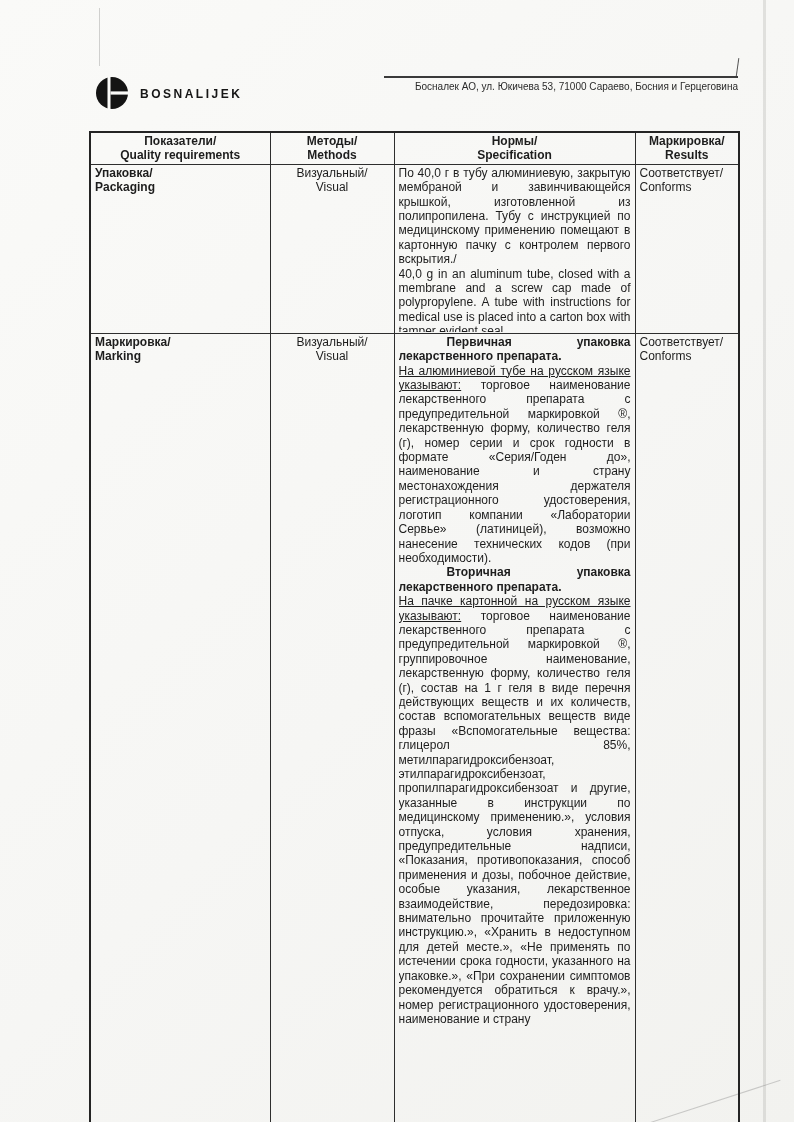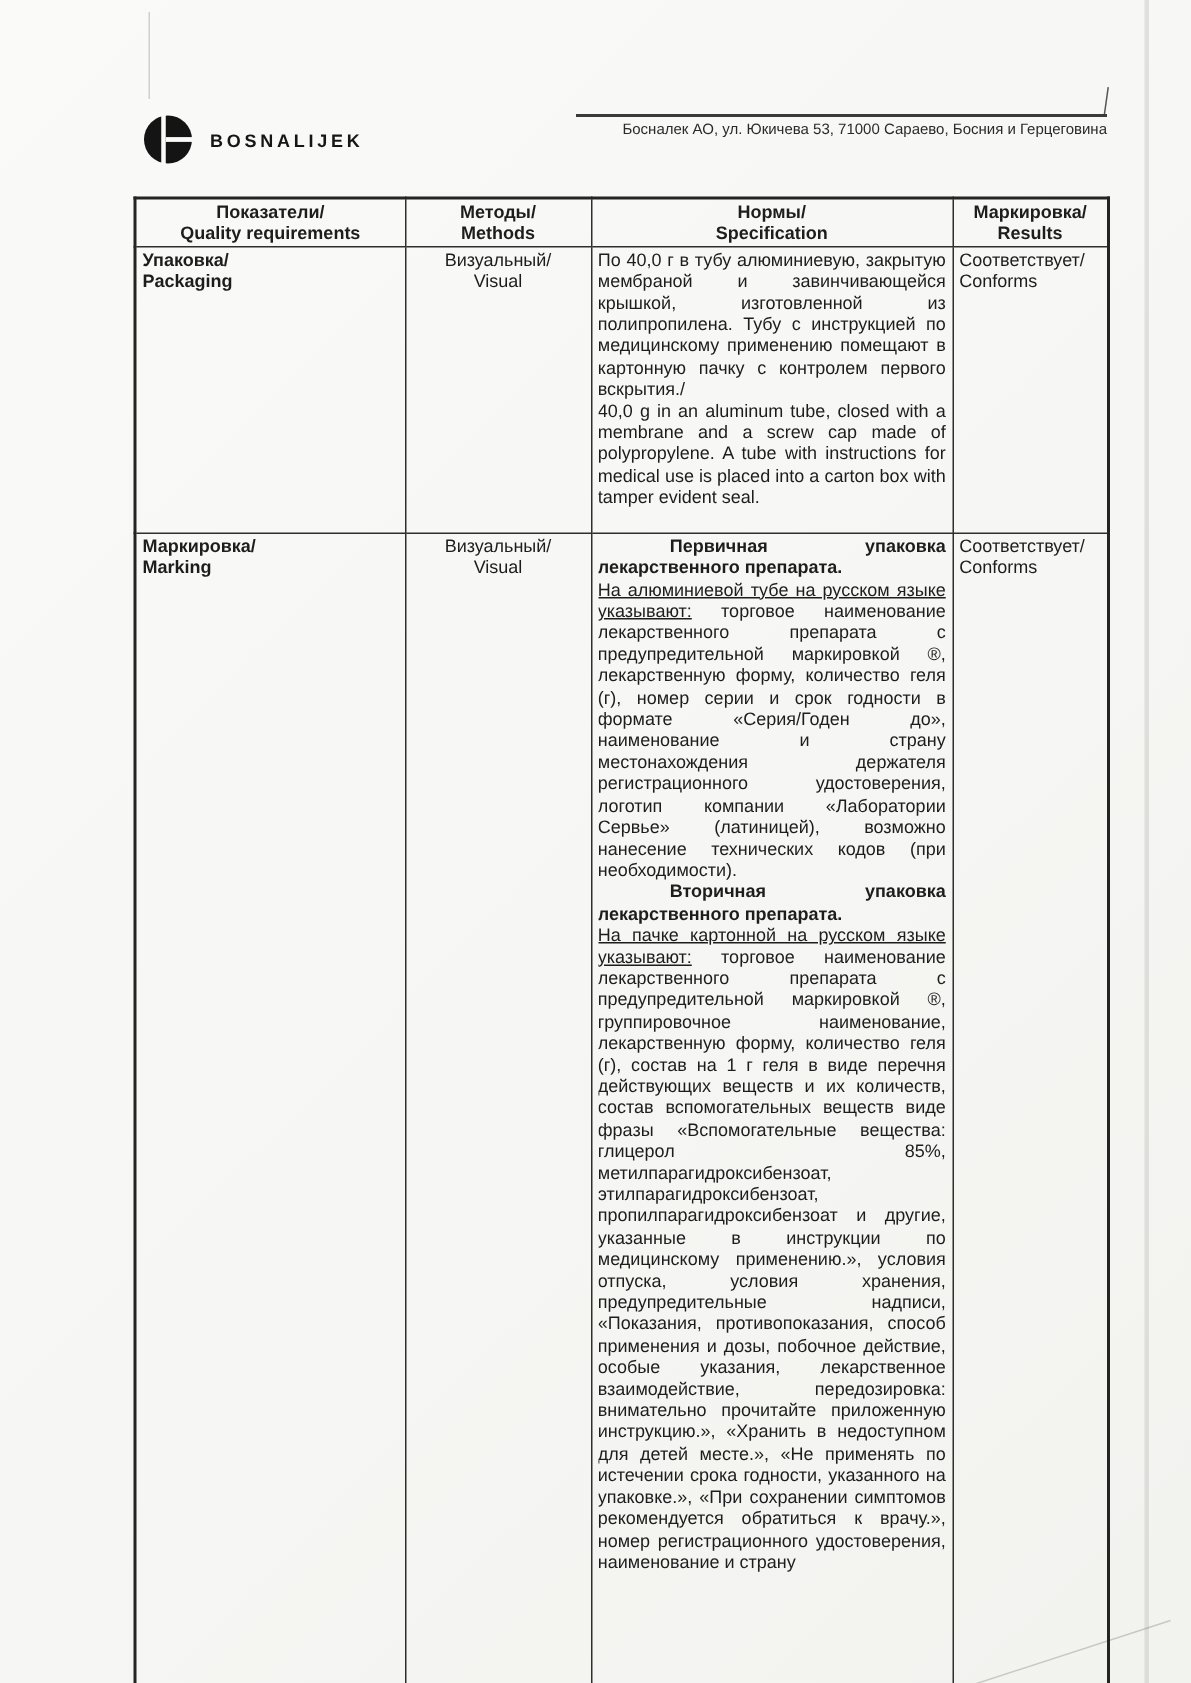--- a/index.html
+++ b/index.html
@@ -29,21 +29,21 @@
   }
   table.spec-table td,table.spec-table th{
     border:1px solid #2e2e2e;vertical-align:top;padding:1px 4px;
     font-size:12px;line-height:14.4px;color:#1d1d1d;
   }
   th.hdr{font-size:13.5px;line-height:17px;font-weight:bold;text-align:center;padding:1px 2px;}
   .req{font-weight:bold;text-align:left;}
   .method{text-align:center;}
   .spec{text-align:justify;}
   .result{text-align:left;}
-  .wrap-r1{height:188px;overflow:hidden;}
+  .wrap-r1{height:166px;overflow:hidden;}
   .wrap-r2{height:852px;overflow:hidden;}
   .b{font-weight:bold;margin-left:48px;}
   .u{text-decoration:underline;}
 </style>
 </head>
 <body>
 
 <div class="page">
 
   <div class="edge-shadow-right"></div>

